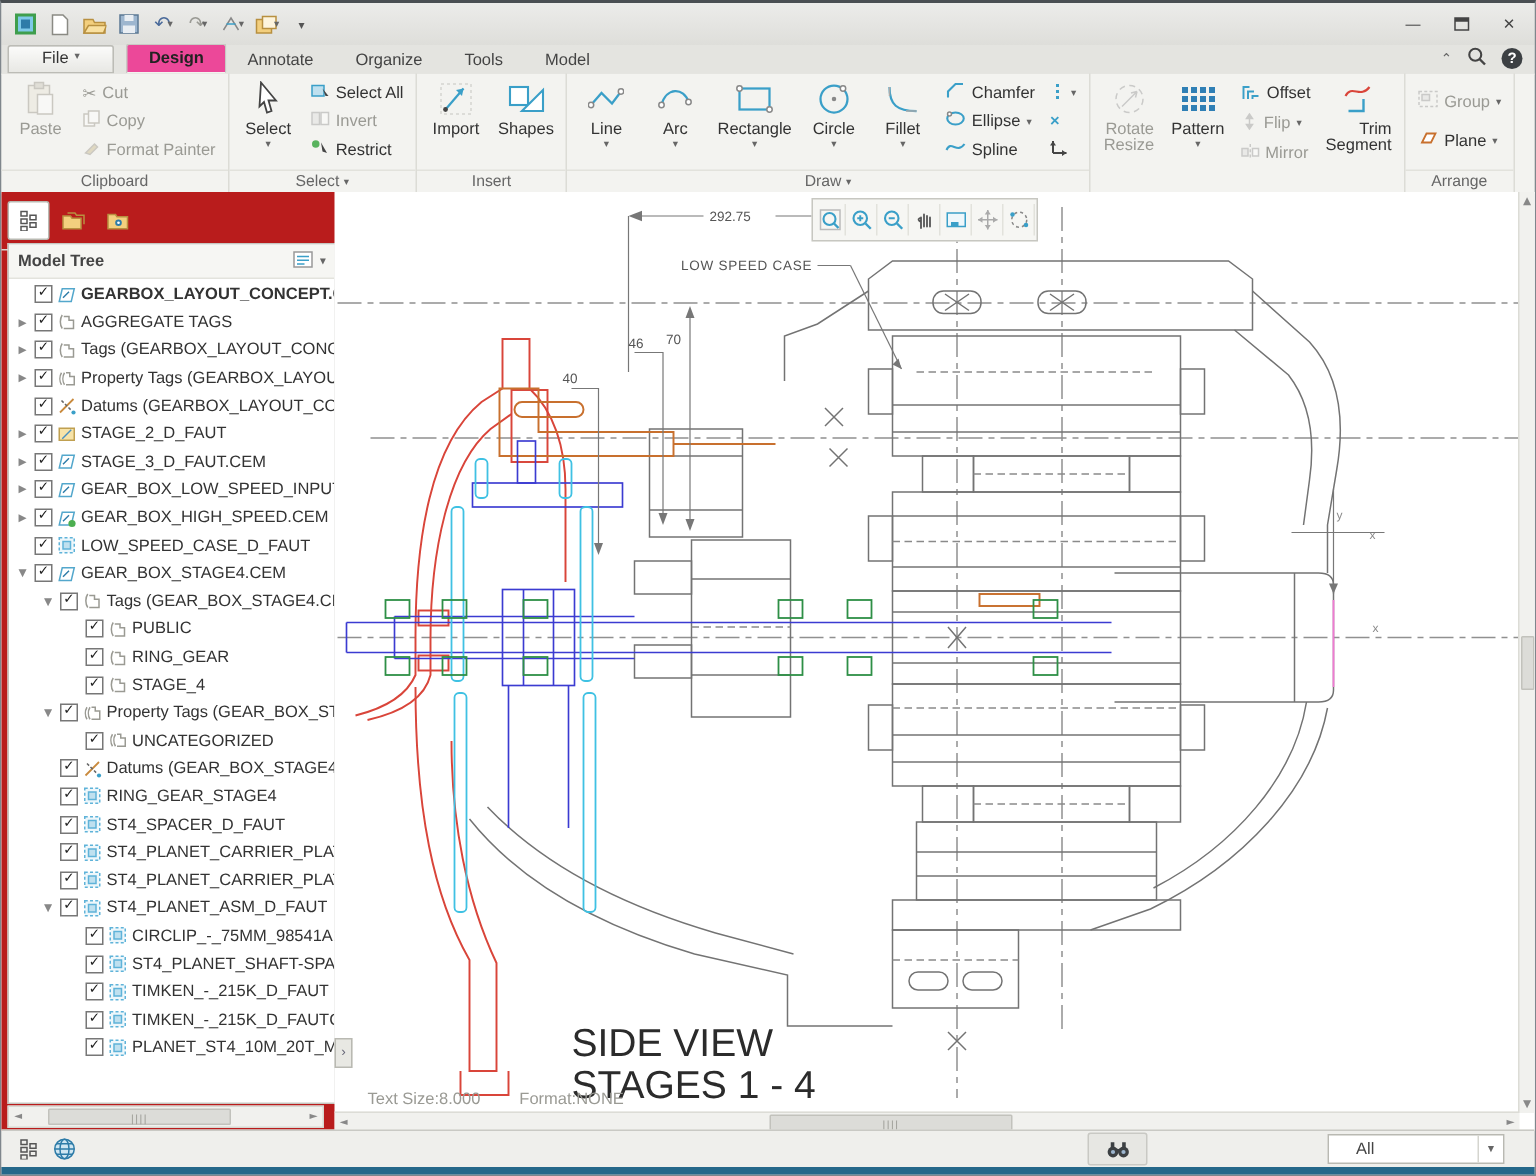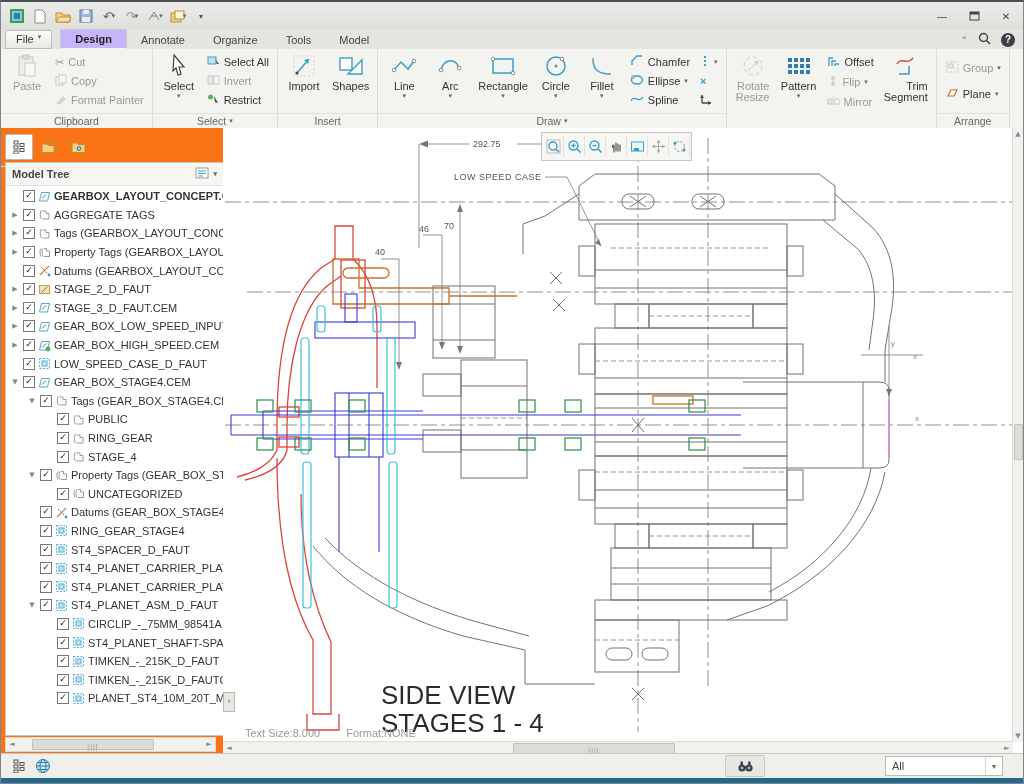--- a/index.html
+++ b/index.html
@@ -8,41 +8,41 @@
   
   .titlebar{position:absolute;left:0;top:0;right:0;height:28px;background:linear-gradient(#ececea,#dededa);display:flex;align-items:center;padding:0 6px;}
   .qat{display:flex;align-items:center;gap:3px;}
   .qbtn{width:20px;height:20px;display:flex;align-items:center;justify-content:center;border-radius:2px;}
   .qdd{font-size:7px;color:#666;margin-left:-2px;}
   .title-text{position:absolute;left:0;right:0;text-align:center;font-weight:bold;font-size:12px;color:#222;pointer-events:none;}
   .win-controls{margin-left:auto;display:flex;gap:10px;z-index:2;}
   .winbtn{width:22px;height:16px;display:flex;align-items:center;justify-content:center;color:#444;font-size:10px;}
   
   .tabrow{position:absolute;left:0;top:28px;right:0;height:19px;background:#e4e4e0;border-bottom:1px solid #c9c9c4;display:flex;align-items:flex-end;padding-left:4px;}
-  .filebtn{padding:2px 10px 3px;margin-right:8px;color:#333;display:flex;gap:4px;align-items:flex-start;border:1px solid #bcbcb6;background:linear-gradient(#fbfbfa,#e8e8e4);border-radius:2px 2px 0 0;}
+  .filebtn{padding:2px 22px 3px;margin-right:8px;color:#333;display:flex;gap:4px;align-items:flex-start;border:1px solid #bcbcb6;background:linear-gradient(#fbfbfa,#e8e8e4);border-radius:2px 2px 0 0;}
   .tab{padding:3px 14px 3px;color:#444;}
-  .tab.active{background:#c4b5fd;border:1px solid #c9c9c4;border-bottom:1px solid #f3f3f0;font-weight:bold;color:#222;border-radius:2px 2px 0 0;}
+  .tab.active{background:#ec4899;border:1px solid #c9c9c4;border-bottom:1px solid #f3f3f0;font-weight:bold;color:#222;border-radius:2px 2px 0 0;}
   .tab-right{margin-left:auto;display:flex;align-items:center;gap:10px;padding:0 8px 2px;}
   .helpbtn{width:14px;height:14px;border-radius:50%;background:#3c4043;color:#fff;font-size:10px;display:flex;align-items:center;justify-content:center;font-weight:bold;}
   
   .ribbon{position:absolute;left:0;top:47px;right:0;height:79px;background:#f3f3f0;border-bottom:1px solid #cfcfc9;display:flex;}
   .rgroup{display:flex;flex-direction:column;border-right:1px solid #dcdcd6;}
   .rg-content{height:62px;display:flex;align-items:stretch;padding:2px 4px;gap:2px;}
   .rg-label{height:15px;border-top:1px solid #e2e2dc;color:#666;text-align:center;font-size:10.5px;display:flex;align-items:center;justify-content:center;gap:3px;}
   .bigbtn{display:flex;flex-direction:column;align-items:center;justify-content:flex-start;padding:2px 4px;border-radius:2px;min-width:36px;}
   .bigbtn .ic{height:26px;display:flex;align-items:center;justify-content:center;}
   .bigbtn .lbl{text-align:right;line-height:11px;margin-top:2px;}
   .smallcol{display:flex;flex-direction:column;justify-content:space-between;padding:2px 0;}
   .smallbtn{display:flex;align-items:center;gap:4px;padding:1px 4px;border-radius:2px;height:16px;}
   .dis{color:#9a9a94;}
   .dis svg{opacity:.45;}
   .dd{font-size:7px;color:#666;}
   
   .main{position:absolute;left:0;top:126px;right:0;bottom:29px;background:#fff;}
-  .navigator{position:absolute;left:0;top:0;width:228px;bottom:0;background:#f97316;border-right:1px solid #b9b9b2;box-sizing:border-box;}
+  .navigator{position:absolute;left:0;top:0;width:228px;bottom:0;background:#b91c1c;border-right:1px solid #b9b9b2;box-sizing:border-box;}
   .nav-tabs{height:32px;display:flex;align-items:center;gap:2px;padding:3px 4px;border-bottom:1px solid #d8d8d2;}
   .nav-tab{width:26px;height:24px;display:flex;align-items:center;justify-content:center;border:1px solid transparent;border-radius:2px;}
   .nav-tab.active{background:#fff;border-color:#b9b9b2;}
   .tree-wrap{position:absolute;left:4px;top:34px;right:4px;bottom:18px;background:#fff;border:1px solid #c6c6c0;overflow:hidden;}
   .tree-header{height:22px;display:flex;align-items:center;padding:0 6px;background:#f6f6f3;border-bottom:1px solid #e3e3dd;font-weight:bold;color:#444;}
   .tree-header .sp{flex:1;}
   .tree{position:absolute;left:0;top:24px;right:0;bottom:0;overflow:hidden;}
   .trow{display:flex;align-items:center;height:18.6px;white-space:nowrap;}
   .ar{width:10px;flex:none;font-size:7px;color:#888;text-align:center;font-family:"DejaVu Sans",sans-serif;}
   .cb{width:10px;height:10px;flex:none;border:1px solid #777;background:#fff;font:9px/9px "DejaVu Sans",sans-serif;text-align:center;color:#222;margin:0 3px;}
@@ -76,21 +76,21 @@
   .vscroll{position:absolute;right:0;top:0;bottom:12px;width:10px;background:#f1f1ee;border-left:1px solid #dcdcd6;}
   .thumb{position:absolute;background:#dcdcd8;border:1px solid #c2c2bc;border-radius:1px;}
   .sbarrow{position:absolute;color:#888;font-size:7px;line-height:12px;text-align:center;width:12px;height:12px;font-family:"DejaVu Sans",sans-serif;}
   .tree-scroll{position:absolute;left:4px;right:12px;bottom:2px;height:13px;background:#f1f1ee;border:1px solid #d8d8d2;}
   .grip{position:absolute;left:50%;top:3px;transform:translateX(-50%);color:#9a9a94;font-size:7px;letter-spacing:1px;}
   
   .statusbar{position:absolute;left:0;bottom:5px;right:0;height:24px;background:#efefec;border-top:1px solid #c9c9c4;display:flex;align-items:center;padding:0 6px;}
   .sbbtn{width:24px;height:20px;display:flex;align-items:center;justify-content:center;border-radius:2px;}
   .find-btn{margin-left:auto;width:38px;height:20px;display:flex;align-items:center;justify-content:center;background:#e7e7e3;border:1px solid #c9c9c4;border-radius:2px;}
   .combo{margin-left:120px;margin-right:14px;width:116px;height:18px;background:#fff;border:1px solid #b9b9b2;display:flex;align-items:center;}
-  .combo .val{flex:1;padding-left:6px;color:#444;}
+  .combo .val{flex:1;padding-left:18px;color:#444;}
   .combo .cdd{width:16px;height:100%;border-left:1px solid #d5d5cf;display:flex;align-items:center;justify-content:center;font-size:7px;color:#666;}
   .bottomstrip{position:absolute;left:0;right:0;bottom:0;height:5px;background:#25688a;}
 </style>
 </head>
 <body>
 
 <div class="window">
 
   <div class="titlebar">
     <div class="qat">

